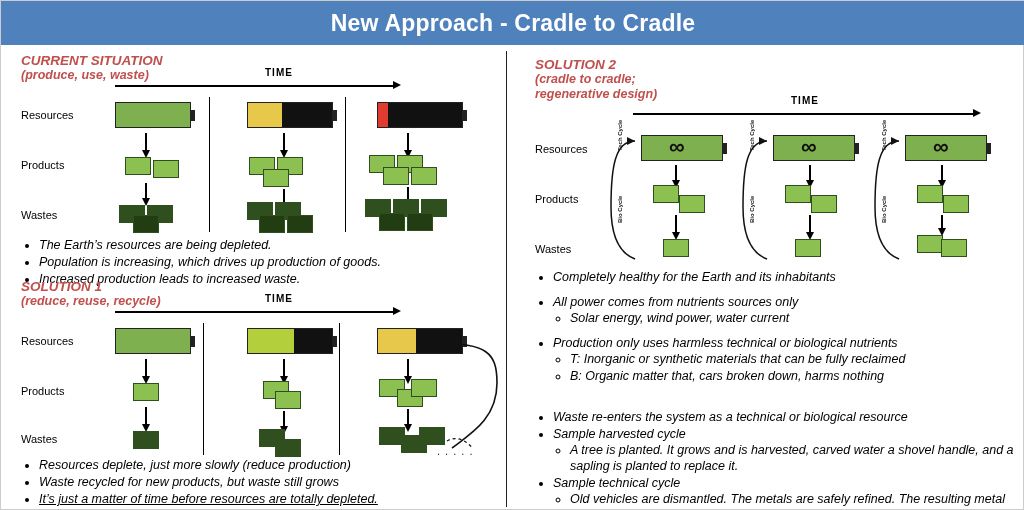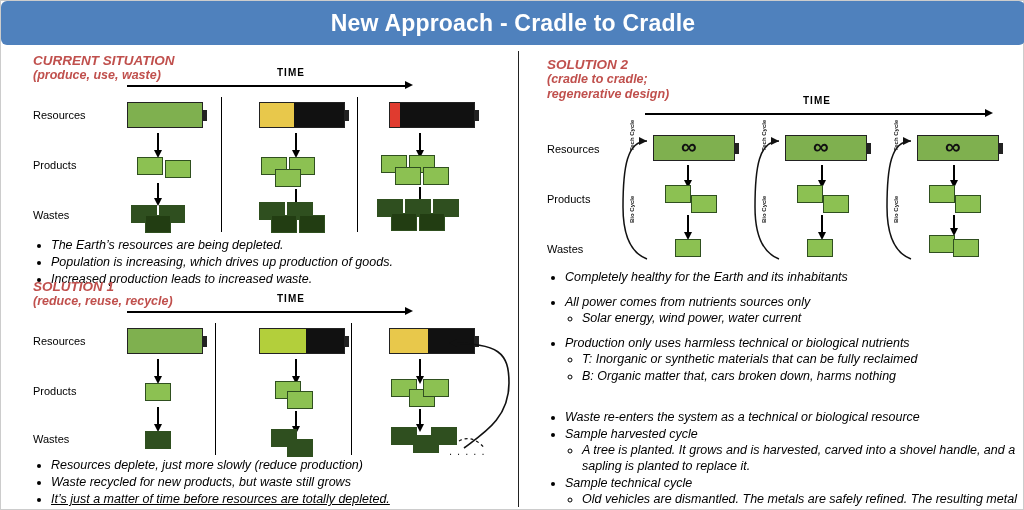--- a/index.html
+++ b/index.html
@@ -1,20 +1,20 @@
 <!DOCTYPE html>
 <html><head>
 <meta charset="utf-8">
 <style>
   html,body{margin:0;padding:0;background:#fff;}
   body{width:1024px;height:510px;font-family:"Liberation Sans",sans-serif;overflow:hidden;}
   .slide{position:relative;width:1024px;height:510px;background:#ffffff;box-sizing:border-box;border:1px solid #ccc;}
   .title-bar{position:absolute;left:0;top:0;width:1024px;height:44px;background:#4f81bd;color:#fff;
-    display:flex;align-items:center;justify-content:center;font-size:23px;font-weight:bold;letter-spacing:.2px;border-radius:6px;}
-  .body{position:absolute;left:12px;top:44px;width:996px;height:466px;}
+    display:flex;align-items:center;justify-content:center;font-size:23px;font-weight:bold;letter-spacing:.2px;}
+  .body{position:absolute;left:0;top:44px;width:996px;height:466px;}
   .col-left{position:absolute;left:6px;top:2px;width:496px;height:462px;}
   .col-right{position:absolute;left:512px;top:2px;width:506px;height:462px;}
   .divider{position:absolute;left:505px;top:6px;width:1px;height:456px;background:#222;}
   .panel-title{font-style:italic;font-weight:bold;color:#c0504d;font-size:13.5px;line-height:15px;}
   .panel-title .sub{font-size:12.5px;}
   .time-label{font-size:10px;font-weight:bold;letter-spacing:1px;color:#000;}
   .axis{position:absolute;height:0;border-top:2px solid #000;}
   .arrowhead{position:absolute;width:0;height:0;border-top:4px solid transparent;border-bottom:4px solid transparent;border-left:8px solid #000;}
   .rowlabel{position:absolute;font-size:11px;color:#000;}
   .battery{position:absolute;height:26px;border:1.5px solid #222;box-sizing:border-box;background:#111;}
@@ -268,21 +268,21 @@
             <span>Production only uses harmless technical or biological nutrients</span>
             <ul>
               <li>T: Inorganic or synthetic materials that can be fully reclaimed</li>
               <li>B: Organic matter that, cars broken down, harms nothing</li>
             </ul>
           </li>
           <li>Waste re-enters the system as a technical or biological resource</li>
           <li>
             <span>Sample harvested cycle</span>
             <ul>
-                <li>A tree is planted. It grows and is harvested, carved into a shovel handle, and a sapling is planted to replace it.</li>
+                <li>A tree is planted. It grows and is harvested, carved water a shovel handle, and a sapling is planted to replace it.</li>
               </ul>
           </li>
           <li style="margin-bottom:9px;">
             <span>Sample technical cycle</span>
             <ul>
                 <li>Old vehicles are dismantled. The metals are safely refined. The resulting metal is used to replace the outmoded cars.</li>
               </ul>
           </li>
 
         </ul>

